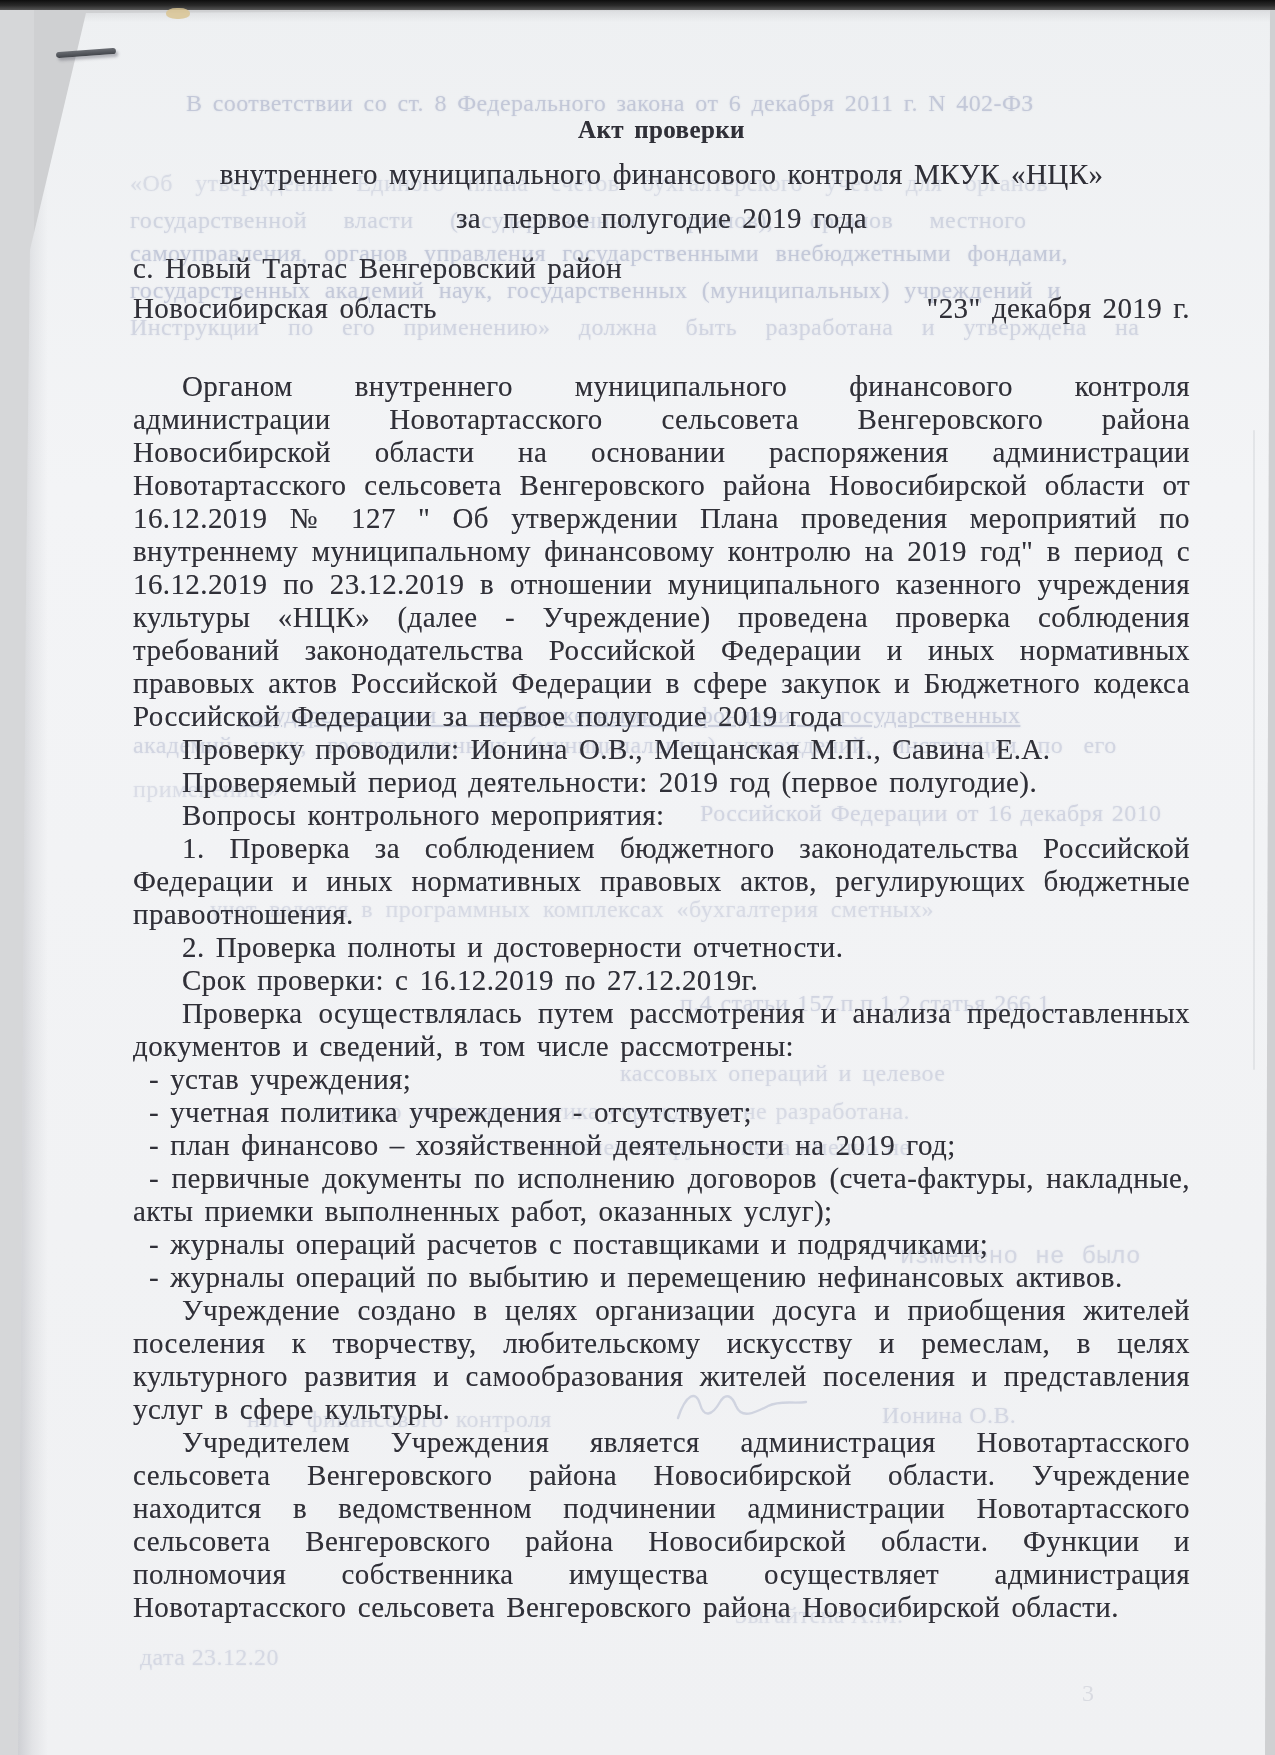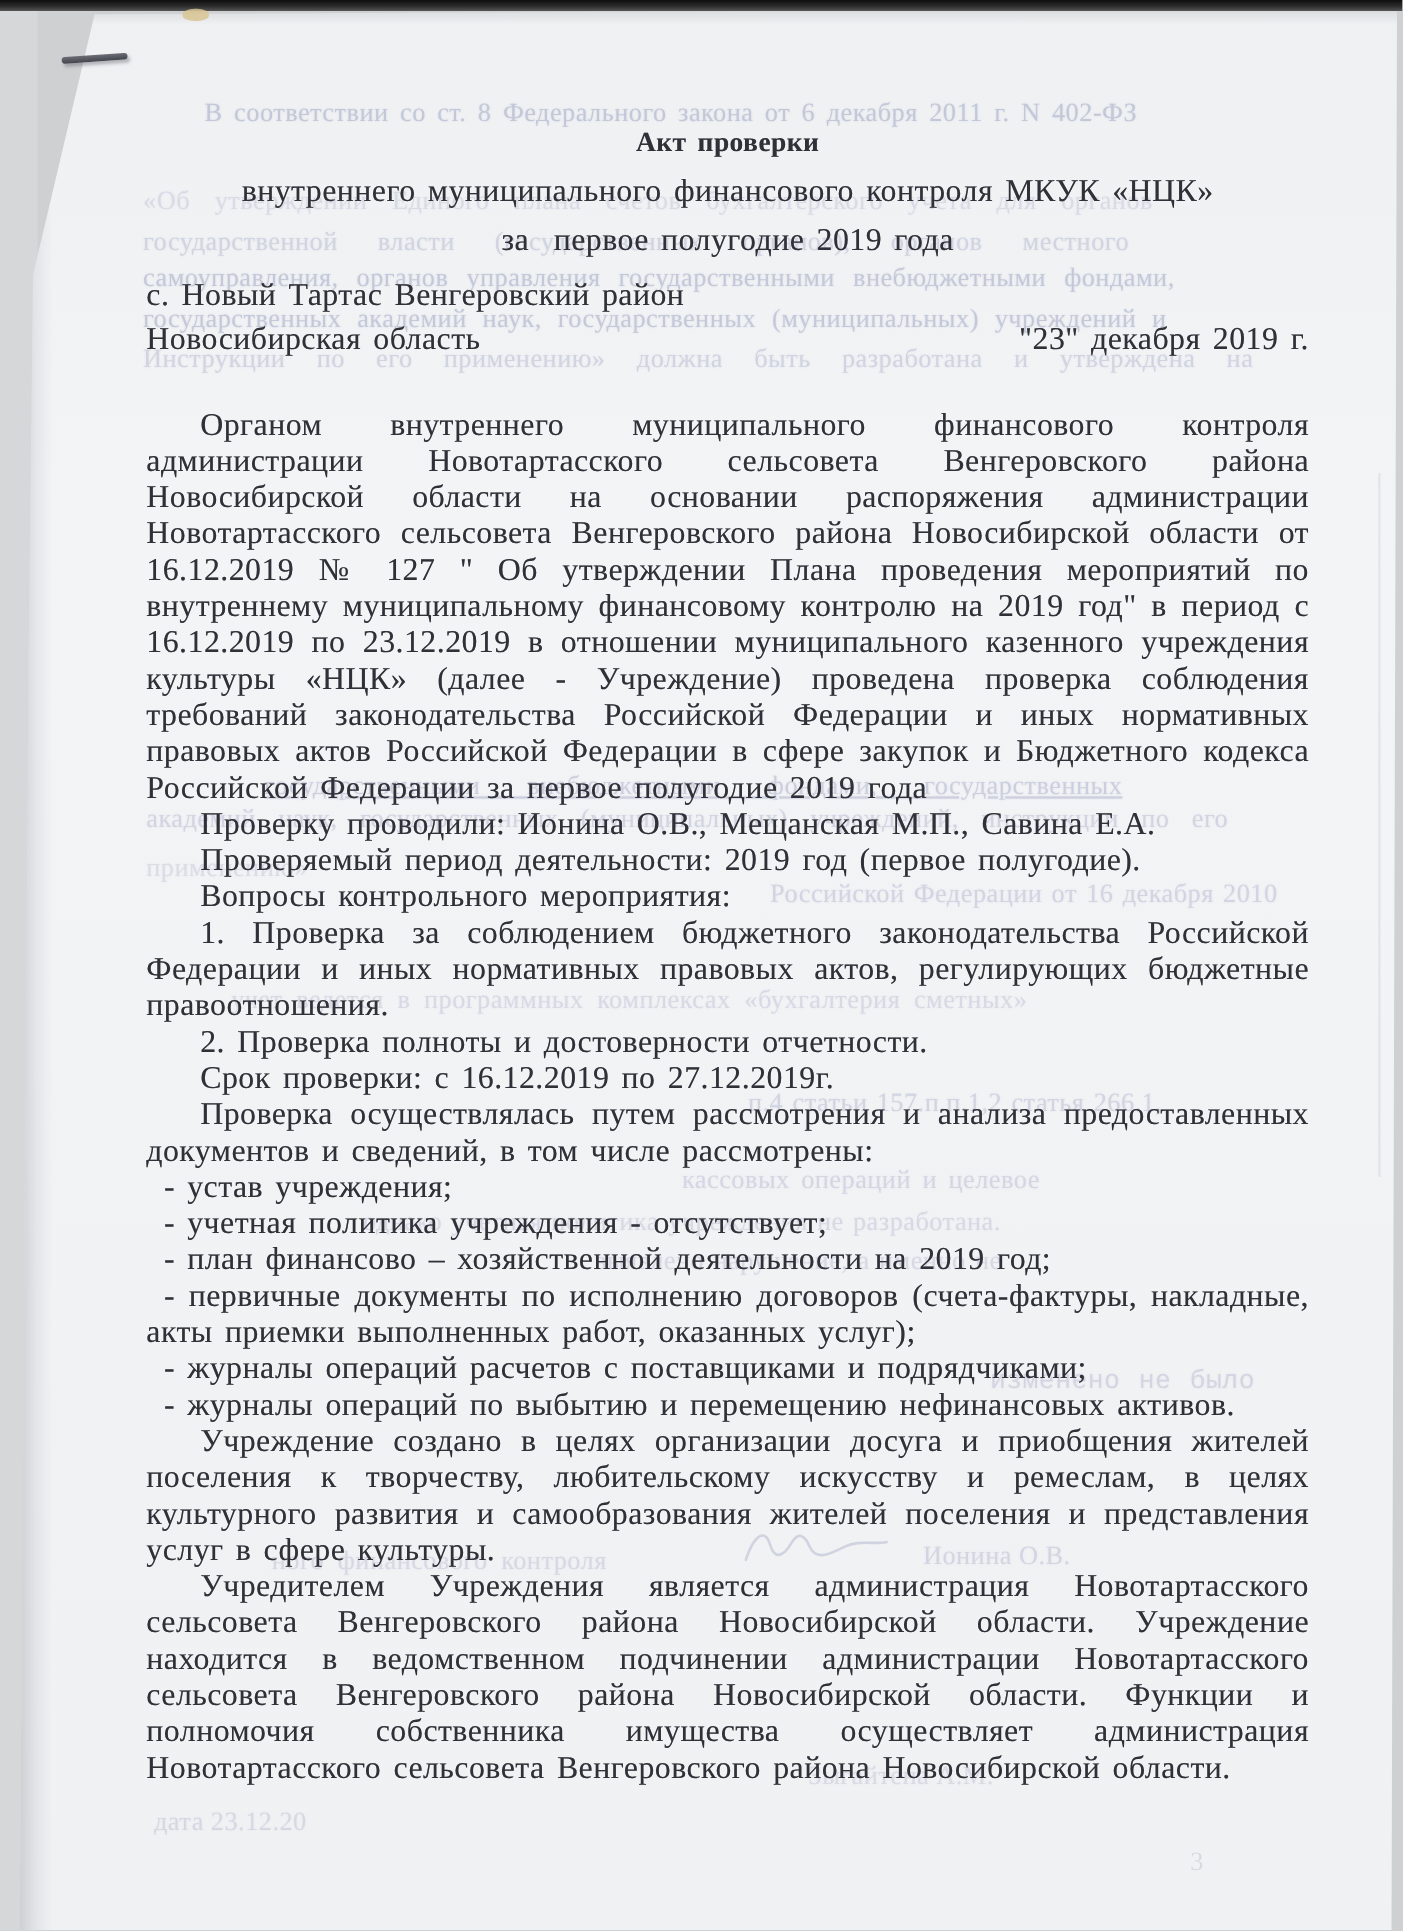--- a/index.html
+++ b/index.html
@@ -93,21 +93,21 @@
       <span class="bleed" style="left: 133px; top: 728px; opacity: 0.22; word-spacing: 14px;">академий наук, государственных (муниципальных) учреждений, инструкции по его</span>
       <span class="bleed" style="left: 133px; top: 772px; opacity: 0.16;">применению»</span>
       <span class="bleed" style="left: 700px; top: 796px; opacity: 0.22; word-spacing: 2px;">Российской Федерации от 16 декабря 2010</span>
       <span class="bleed" style="left: 210px; top: 892px; opacity: 0.18; word-spacing: 6px;">учет ведется в программных комплексах «бухгалтерия сметных»</span>
       <span class="bleed" style="left: 680px; top: 986px; opacity: 0.22; word-spacing: 2px;">п.4 статьи 157.п.п.1,2 статья 266.1,</span>
       <span class="bleed" style="left: 620px; top: 1056px; opacity: 0.2; word-spacing: 4px;">кассовых операций и целевое</span>
       <span class="bleed" style="left: 330px; top: 1094px; opacity: 0.18; word-spacing: 2px;">однако учетная политика учреждения не разработана.</span>
       <span class="bleed" style="left: 540px; top: 1130px; opacity: 0.18; word-spacing: 2px;">выявлено нарушение, а именно не</span>
       <span class="bleed" style="left: 900px; top: 1240px; opacity: 0.2; word-spacing: 2px; font-family: Liberation Mono, monospace;">изменено не было</span>
       <span class="bleed" style="left: 247px; top: 1402px; opacity: 0.18; word-spacing: 6px;">ного финансового контроля</span>
-      <span class="bleed" style="left: 839px; top: 1398px; opacity: 0.2;">Ионина О.В.</span>
+      <span class="bleed" style="left: 882px; top: 1398px; opacity: 0.2;">Ионина О.В.</span>
       <span class="bleed" style="left: 735px; top: 1598px; opacity: 0.16;">Зыгайтена А.М.</span>
       <span class="bleed" style="left: 140px; top: 1640px; opacity: 0.18;">дата 23.12.20</span>
     </div>
 
   <div class="page-content">
     <div class="title-block">
       <div class="doc-title">Акт проверки</div>
       <div class="doc-sub">внутреннего муниципального финансового контроля МКУК «НЦК»</div>
       <div class="doc-sub">за  первое полугодие 2019 года</div>
     </div>

